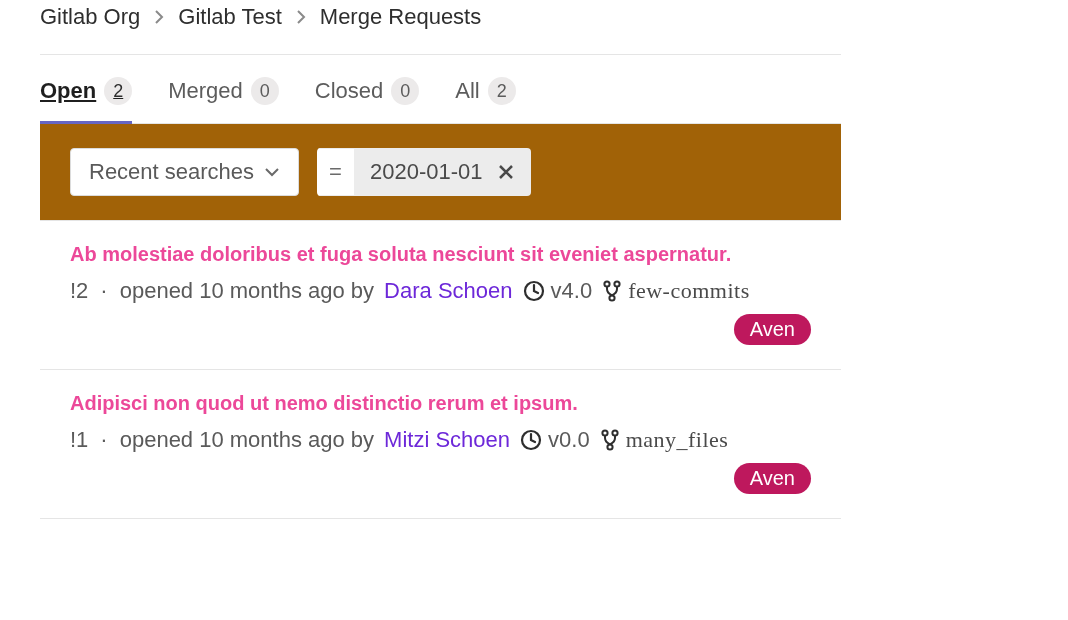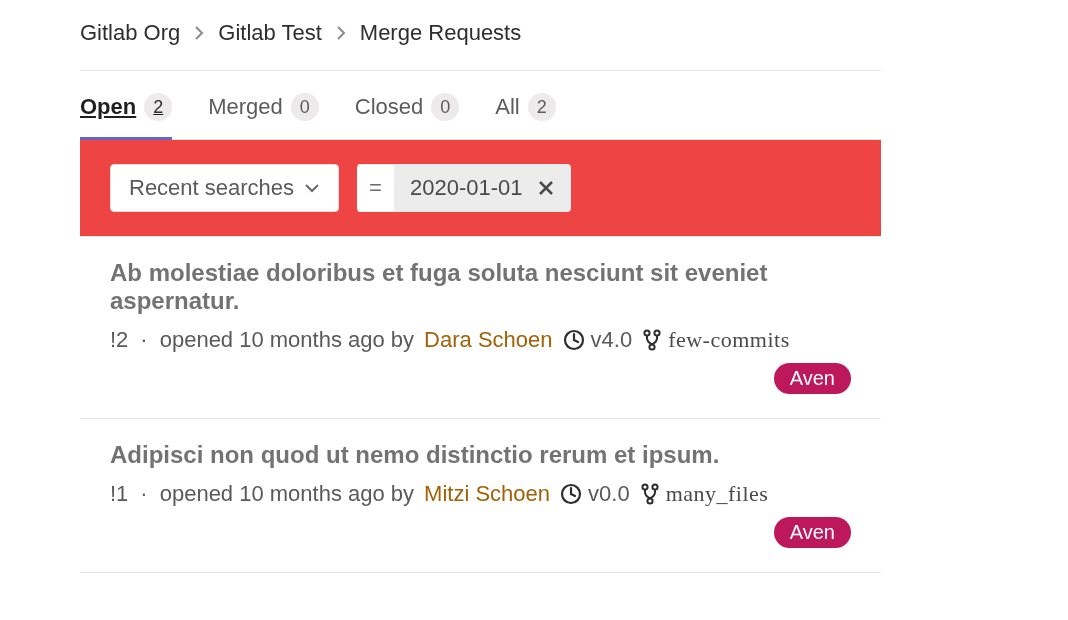--- a/index.html
+++ b/index.html
@@ -2,21 +2,21 @@
 <html><head>
 <meta charset="utf-8">
 <style>
   * { box-sizing: border-box; margin: 0; padding: 0; }
   body {
     font-family: -apple-system, BlinkMacSystemFont, "Segoe UI", Helvetica, Arial, sans-serif;
     color: #2e2e2e;
     background: #fff;
     font-size: 16px;
   }
-  .page { padding: 20px 40px 0 40px; width: 881px; margin-left: 40px; }
+  .page { padding: 4px 40px 0 40px; width: 881px; }
   .breadcrumb {
     display: flex;
     align-items: center;
     gap: 14px;
     font-size: 22px;
     color: #5c5c5c;
     padding-bottom: 24px;
     border-bottom: 1px solid #e5e5e5;
   }
   .breadcrumb a { color: #2e2e2e; text-decoration: none; }
@@ -59,21 +59,21 @@
     align-items: center;
     justify-content: center;
     border-radius: 14px;
     background: #eceaea;
     color: #5c5c5c;
     font-size: 18px;
     font-weight: 500;
   }
   .tab.active .badge { color: #2e2e2e; }
   .filter-bar {
-    background: #ef4444;
+    background: #a16207;
     border-bottom: 1px solid #e5e5e5;
     padding: 24px 30px;
     display: flex;
     gap: 18px;
     align-items: center;
   }
   .recent-searches {
     display: flex;
     align-items: center;
     gap: 10px;
@@ -117,37 +117,37 @@
   .close-x {
     width: 18px; height: 18px;
     cursor: pointer;
   }
   .mr-list { }
   .mr-item {
     padding: 22px 30px 24px 30px;
     border-bottom: 1px solid #e5e5e5;
   }
   .mr-title {
-    font-size: 24px;
+    font-size: 20px;
     font-weight: 700;
-    color: #737373;
+    color: #ec4899;
     margin-bottom: 12px;
     cursor: pointer;
   }
   .mr-meta {
     display: flex;
     align-items: center;
     flex-wrap: wrap;
     gap: 10px;
     font-size: 22px;
     color: #5a5a5a;
   }
   .mr-meta .mr-id { color: #5a5a5a; }
   .mr-meta .sep-dot::before { content: "·"; margin: 0 2px; color: #5a5a5a; }
-  .mr-meta .author { color: #a16207; }
+  .mr-meta .author { color: #6d28d9; }
   .mr-meta .clock, .mr-meta .branch {
     display: inline-flex;
     align-items: center;
     gap: 6px;
   }
   .mr-meta .branch .branch-name {
     font-family: Liberation Serif, serif;
     color: #4a4a4a;
     letter-spacing: 0.5px;
   }

